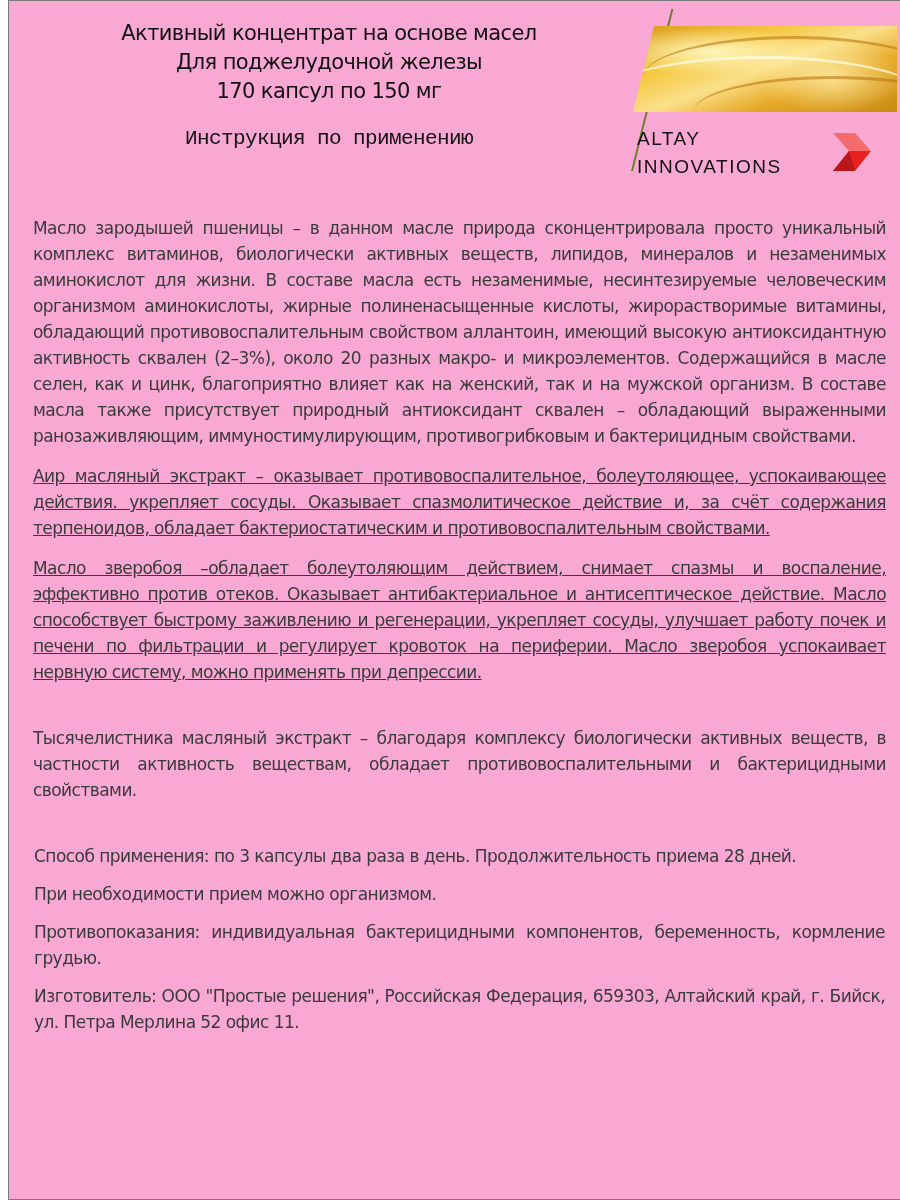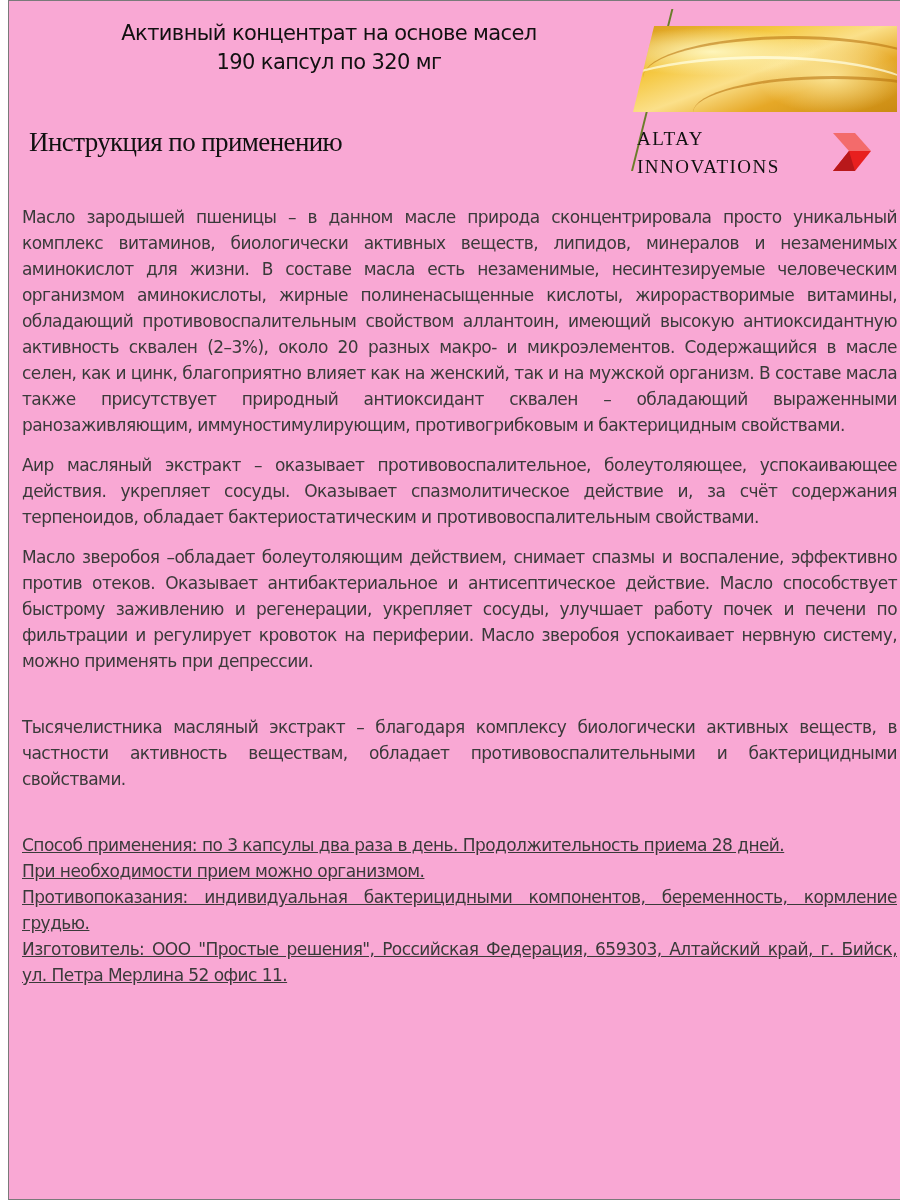--- a/index.html
+++ b/index.html
@@ -8,22 +8,22 @@
       position: absolute; left: 8px; top: 0; width: 898px; height: 1198px;
       border: 1px solid #7a7a7a; background: #f9a8d4; box-sizing: content-box;
     }
     .header-title {
       position: absolute; left: 20px; top: 18px; width: 600px;
       text-align: center; color: #111; font-family: "DejaVu Sans", sans-serif;
       font-size: 21px; line-height: 29px; letter-spacing: -0.6px;
     }
     .header-title .line { display: block; }
     .subtitle {
-      position: absolute; left: 20px; top: 126px; width: 600px; 
-      color: #111; font-family: Liberation Serif, serif; font-size: 27px; letter-spacing: -0.6px;
+      position: absolute; left: 20px; top: 126px; width: 600px; text-align: center;
+      color: #111; font-family: Liberation Mono, monospace; font-size: 21px; letter-spacing: -0.6px;
     }
     .divider-line {
       position: absolute; left: 622px; top: 8px; width: 2px; height: 162px;
       background: #6b7d2a; transform: skewX(-14deg); transform-origin: bottom left;
     }
     .oil-image {
       position: absolute; left: 624px; top: 25px; width: 264px; height: 86px;
       background:
         radial-gradient(ellipse 60% 40% at 30% 30%, rgba(255,250,200,0.9), rgba(255,250,200,0) 70%),
         radial-gradient(ellipse 40% 60% at 75% 60%, rgba(255,240,170,0.8), rgba(255,240,170,0) 70%),
@@ -32,42 +32,43 @@
       overflow: hidden;
     }
     .oil-image .wave {
       position: absolute; border-radius: 50%; border-top: 3px solid rgba(180,110,10,0.55);
     }
     .brand {
       position: absolute; left: 628px; top: 124px; color: #111;
       font-family: "Liberation Sans", sans-serif; font-size: 19px; line-height: 28px;
       letter-spacing: 1.5px;
     }
-    .brand span { display: block; font-family: Liberation Serif, serif; }
+    .brand span { display: block; }
     .brand-mark {
       position: absolute; left: 822px; top: 130px; width: 42px; height: 42px;
     }
     .content {
       position: absolute; left: 13px; top: 203px; width: 875px;
       color: #3a3a3a; font-family: "DejaVu Sans", sans-serif; font-size: 17px;
       line-height: 26px; letter-spacing: -0.55px; text-align: justify;
     }
-    .content p { margin: 0; }
-    .p-gap-sm { margin-top: 14px !important; }
+    .content p { margin: 11px; }
+    .p-gap-sm { margin-top: 14px !important; text-decoration: underline; }
     .p-gap-lg { margin-top: 40px !important; }
-    .footer-block p { margin: 0; text-align: justify; text-decoration: underline; }
+    .footer-block p { margin: 12px; text-align: justify; }
   </style>
 </head>
 <body>
 
 <div class="frame">
 
   <div class="header-title">
     <span class="line">Активный концентрат  на основе масел</span>
-    <span class="line">190 капсул по 320 мг</span>
+    <span class="line">Для поджелудочной железы</span>
+    <span class="line">170 капсул по 150 мг</span>
   </div>
   <div class="subtitle">Инструкция по применению</div>
 
   <div class="divider-line"></div>
 
   <div class="oil-image">
     <div class="wave" style="left:10px; top:10px; width:300px; height:80px;"></div>
     <div class="wave" style="left:-40px; top:30px; width:340px; height:90px; border-top-color: rgba(255,255,230,0.7);"></div>
     <div class="wave" style="left:60px; top:50px; width:280px; height:70px;"></div>
   </div>

